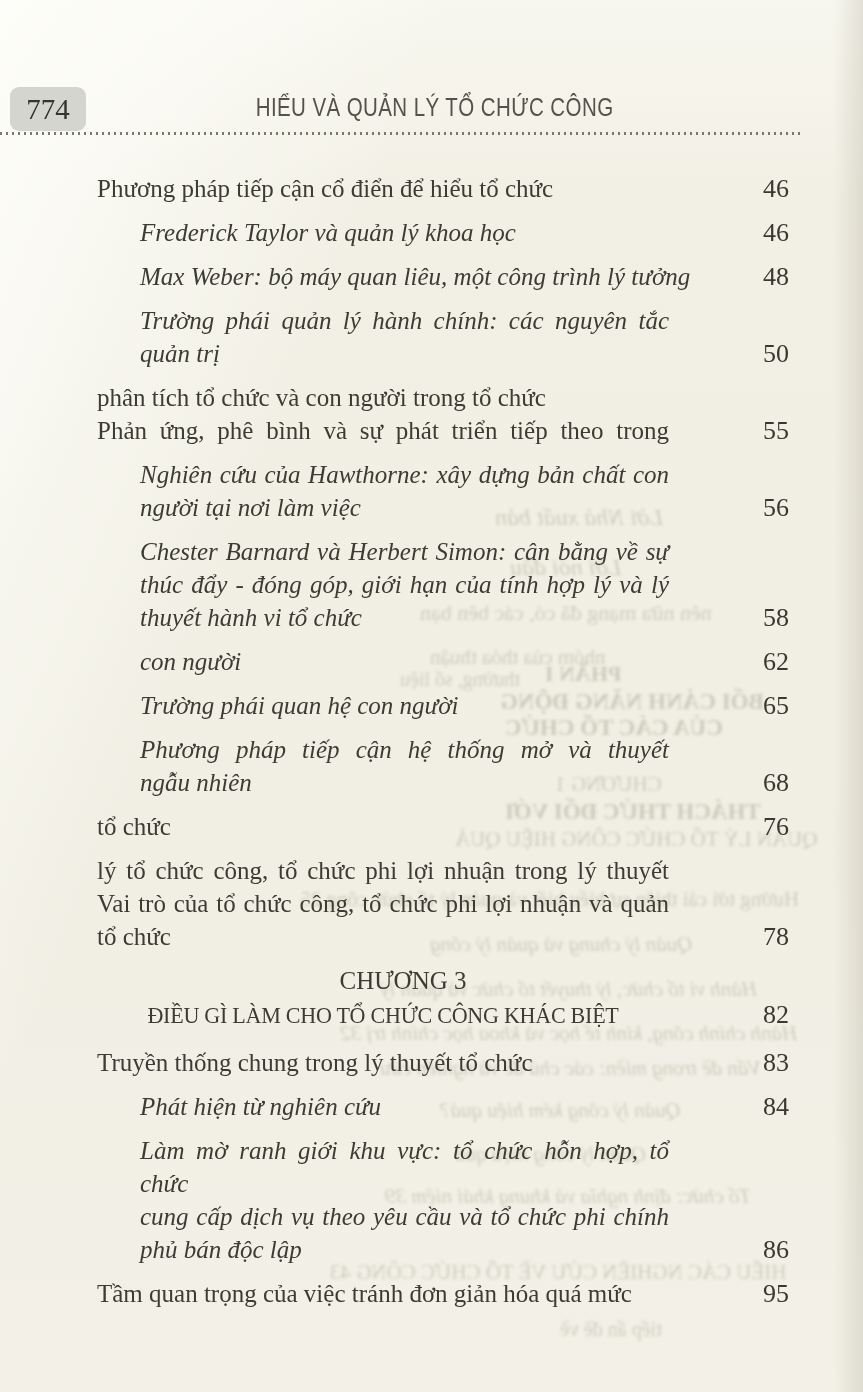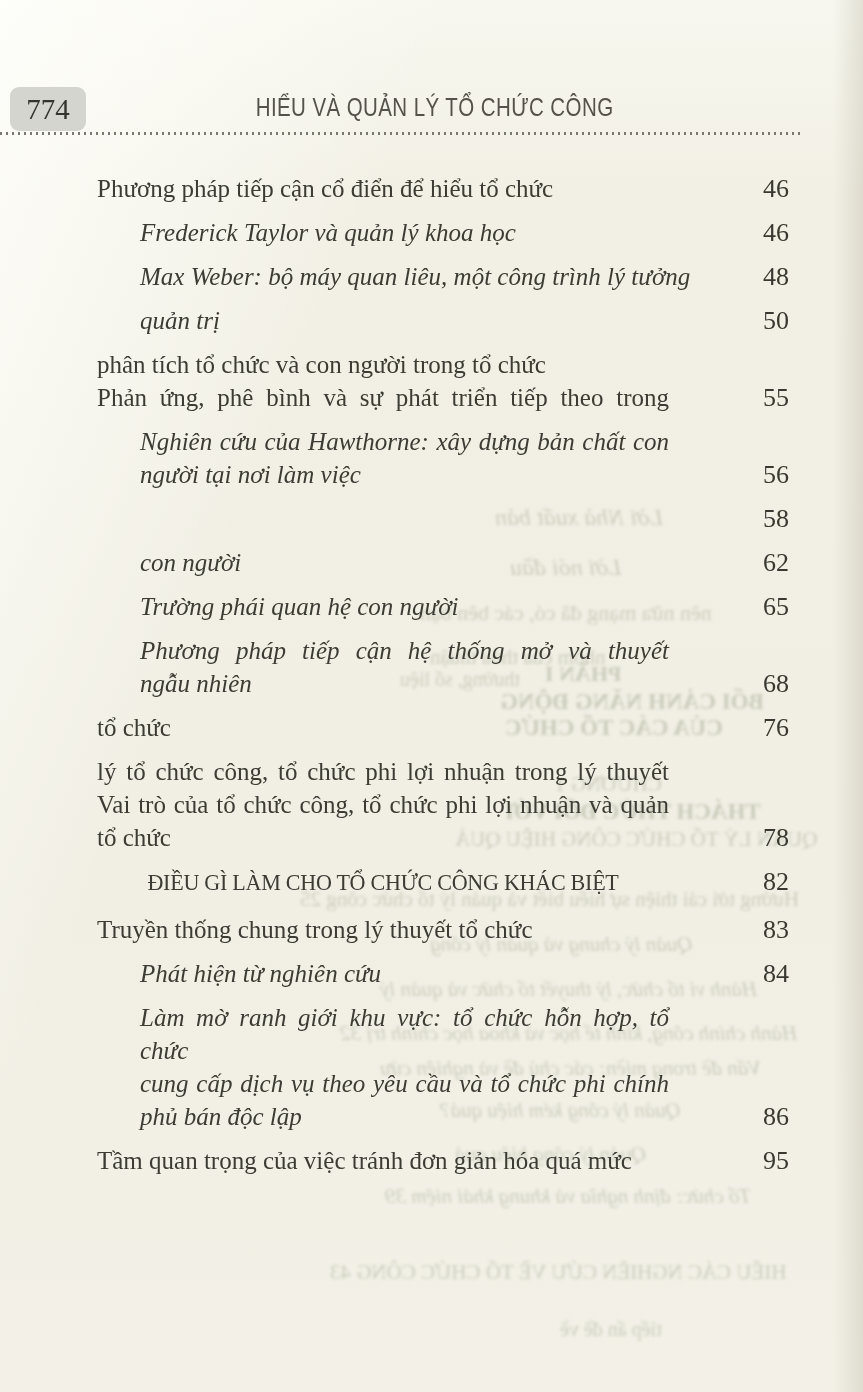--- a/index.html
+++ b/index.html
@@ -120,39 +120,45 @@
         <div class="num">46</div>
       </div>
       <div class="row lvl2">
         <div class="text">
           <div class="line">Max Weber: bộ máy quan liêu, một công trình lý tưởng</div>
         </div>
         <div class="num">48</div>
       </div>
       <div class="row lvl2">
         <div class="text">
+          <div class="line just">Trường phái quản lý hành chính: các nguyên tắc</div>
           <div class="line">quản trị</div>
         </div>
         <div class="num">50</div>
       </div>
       <div class="row lvl1">
         <div class="text">
           <div class="line">phân tích tổ chức và con người trong tổ chức</div>
           <div class="line just">Phản ứng, phê bình và sự phát triển tiếp theo trong</div>
         </div>
         <div class="num">55</div>
       </div>
       <div class="row lvl2">
         <div class="text">
           <div class="line just">Nghiên cứu của Hawthorne: xây dựng bản chất con</div>
           <div class="line">người tại nơi làm việc</div>
         </div>
         <div class="num">56</div>
       </div>
       <div class="row lvl2">
+        <div class="text">
+          <div class="line just">Chester Barnard và Herbert Simon: cân bằng về sự</div>
+          <div class="line just">thúc đẩy - đóng góp, giới hạn của tính hợp lý và lý</div>
+          <div class="line">thuyết hành vi tổ chức</div>
+        </div>
         <div class="num">58</div>
       </div>
       <div class="row lvl2">
         <div class="text">
           <div class="line">con người</div>
         </div>
         <div class="num">62</div>
       </div>
       <div class="row lvl2">
         <div class="text">
@@ -175,20 +181,21 @@
       </div>
       <div class="row lvl1">
         <div class="text">
           <div class="line just">lý tổ chức công, tổ chức phi lợi nhuận trong lý thuyết</div>
           <div class="line just">Vai trò của tổ chức công, tổ chức phi lợi nhuận và quản</div>
           <div class="line">tổ chức</div>
         </div>
         <div class="num">78</div>
       </div>
       <div class="chapter">
+        <div class="ch-label">CHƯƠNG 3</div>
         <div class="ch-title-row">
           <div class="ch-title">ĐIỀU GÌ LÀM CHO TỔ CHỨC CÔNG KHÁC BIỆT</div>
           <div class="num">82</div>
         </div>
       </div>
       <div class="row lvl1">
         <div class="text">
           <div class="line">Truyền thống chung trong lý thuyết tổ chức</div>
         </div>
         <div class="num">83</div>

